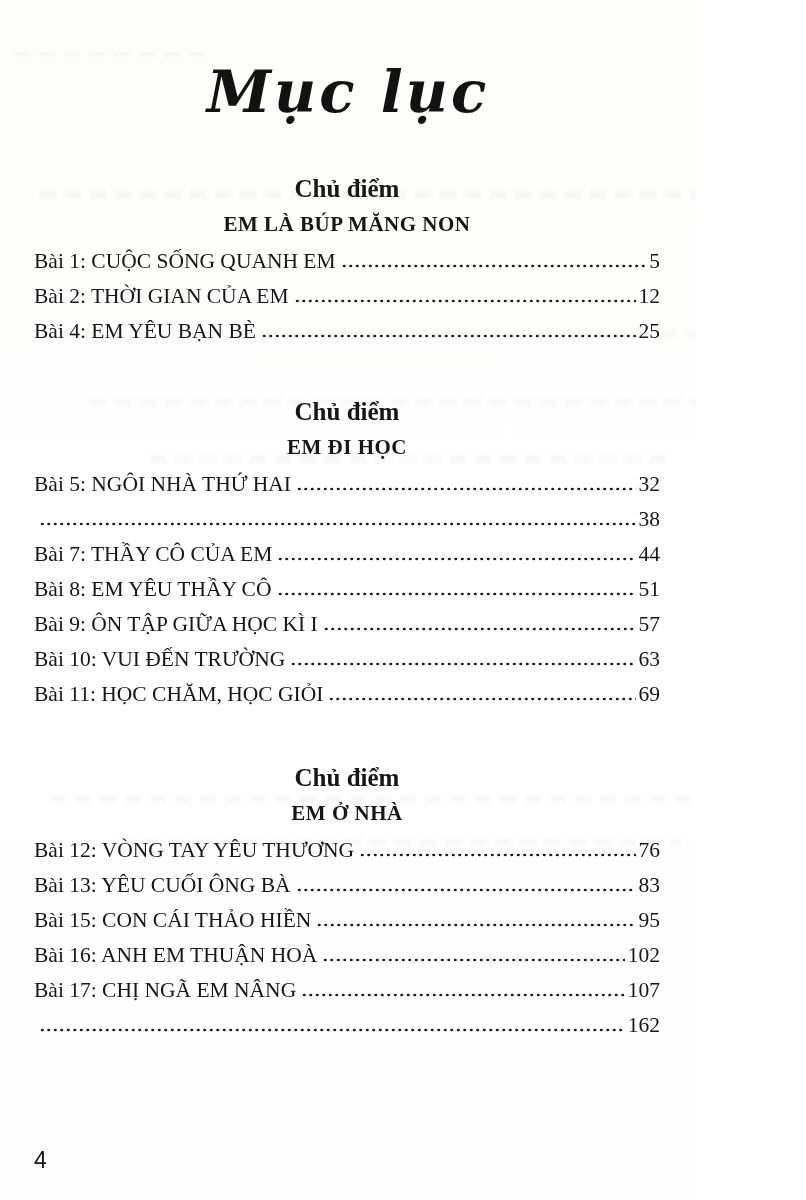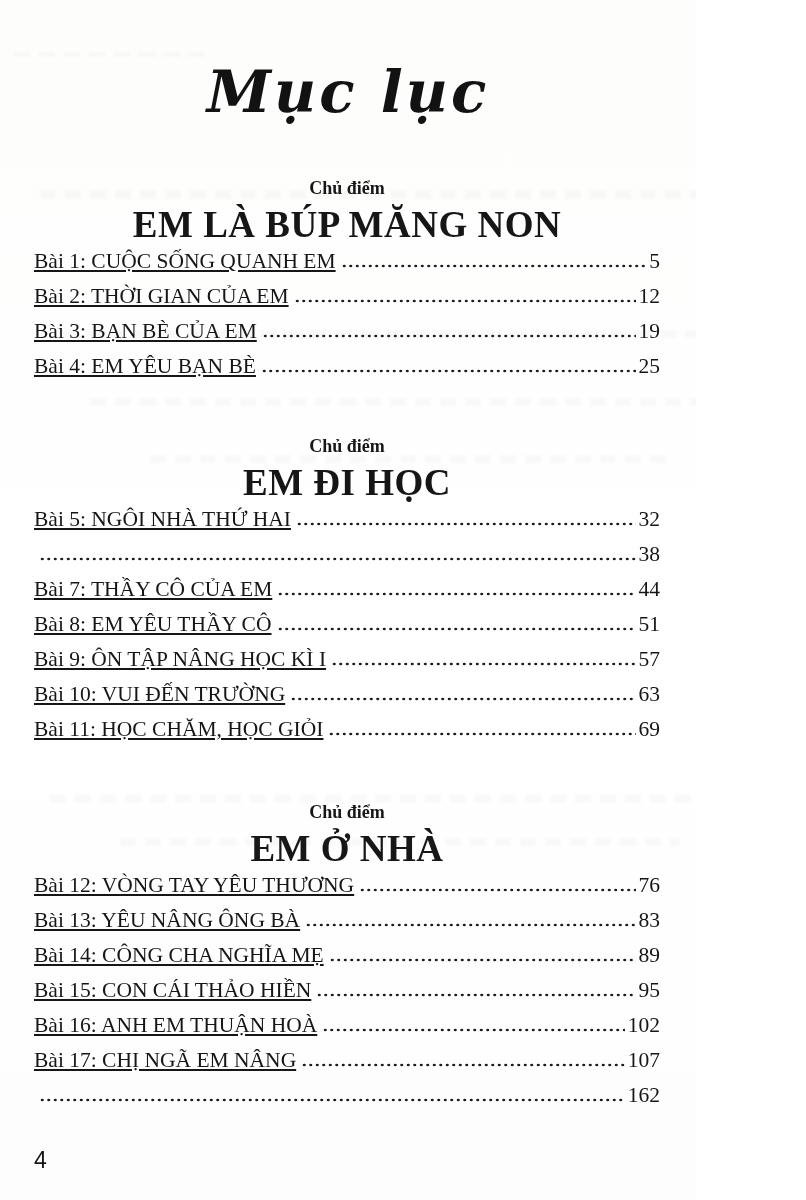--- a/index.html
+++ b/index.html
@@ -38,42 +38,42 @@
     line-height: 84px;
     letter-spacing: 3px;
     color: #121212;
   }
   .toc {
     padding: 0 36px 0 34px;
   }
   .chu-diem {
     text-align: center;
     font-weight: bold;
-    font-size: 18px;
+    font-size: 25px;
     line-height: 33px;
   }
   .section-title {
     text-align: center;
     font-weight: bold;
-    font-size: 37px;
+    font-size: 21px;
     line-height: 39px;
     letter-spacing: 0.5px;
   }
   .sec-1 .chu-diem { margin-top: 38px; }
   .sec-2 .chu-diem { margin-top: 46px; }
   .sec-3 .chu-diem { margin-top: 49px; }
   .toc-row {
     display: flex;
     align-items: baseline;
     height: 35px;
     line-height: 35px;
     font-size: 21.5px;
     white-space: nowrap;
   }
-  .row-label { flex: 0 0 auto; text-decoration: underline; }
+  .row-label { flex: 0 0 auto; }
   .leader {
     flex: 1 1 auto;
     height: 4px;
     margin: 0 3px 0 5px;
     background-image: radial-gradient(circle, #1d1d1d 1.25px, rgba(0,0,0,0) 1.6px);
     background-size: 6.5px 4px;
     background-repeat: repeat-x;
     background-position: left center;
   }
   .row-page { flex: 0 0 auto; text-align: right; }
@@ -109,25 +109,20 @@
         <span class="row-label">Bài 1: CUỘC SỐNG QUANH EM</span>
         <span class="leader"></span>
         <span class="row-page">5</span>
       </div>
       <div class="toc-row">
         <span class="row-label">Bài 2: THỜI GIAN CỦA EM</span>
         <span class="leader"></span>
         <span class="row-page">12</span>
       </div>
       <div class="toc-row">
-        <span class="row-label">Bài 3: BẠN BÈ CỦA EM</span>
-        <span class="leader"></span>
-        <span class="row-page">19</span>
-      </div>
-      <div class="toc-row">
         <span class="row-label">Bài 4: EM YÊU BẠN BÈ</span>
         <span class="leader"></span>
         <span class="row-page">25</span>
       </div>
     </div>
 
     <div class="section sec-2">
       <div class="chu-diem">Chủ điểm</div>
       <div class="section-title">EM ĐI HỌC</div>
       <div class="toc-row">
@@ -143,21 +138,21 @@
         <span class="row-label">Bài 7: THẦY CÔ CỦA EM</span>
         <span class="leader"></span>
         <span class="row-page">44</span>
       </div>
       <div class="toc-row">
         <span class="row-label">Bài 8: EM YÊU THẦY CÔ</span>
         <span class="leader"></span>
         <span class="row-page">51</span>
       </div>
       <div class="toc-row">
-        <span class="row-label">Bài 9: ÔN TẬP NÂNG HỌC KÌ I</span>
+        <span class="row-label">Bài 9: ÔN TẬP GIỮA HỌC KÌ I</span>
         <span class="leader"></span>
         <span class="row-page">57</span>
       </div>
       <div class="toc-row">
         <span class="row-label">Bài 10: VUI ĐẾN TRƯỜNG</span>
         <span class="leader"></span>
         <span class="row-page">63</span>
       </div>
       <div class="toc-row">
         <span class="row-label">Bài 11: HỌC CHĂM, HỌC GIỎI</span>
@@ -168,30 +163,25 @@
 
     <div class="section sec-3">
       <div class="chu-diem">Chủ điểm</div>
       <div class="section-title">EM Ở NHÀ</div>
       <div class="toc-row">
         <span class="row-label">Bài 12: VÒNG TAY YÊU THƯƠNG</span>
         <span class="leader"></span>
         <span class="row-page">76</span>
       </div>
       <div class="toc-row">
-        <span class="row-label">Bài 13: YÊU NÂNG ÔNG BÀ</span>
+        <span class="row-label">Bài 13: YÊU CUỐI ÔNG BÀ</span>
         <span class="leader"></span>
         <span class="row-page">83</span>
       </div>
       <div class="toc-row">
-        <span class="row-label">Bài 14: CÔNG CHA NGHĨA MẸ</span>
-        <span class="leader"></span>
-        <span class="row-page">89</span>
-      </div>
-      <div class="toc-row">
         <span class="row-label">Bài 15: CON CÁI THẢO HIỀN</span>
         <span class="leader"></span>
         <span class="row-page">95</span>
       </div>
       <div class="toc-row">
         <span class="row-label">Bài 16: ANH EM THUẬN HOÀ</span>
         <span class="leader"></span>
         <span class="row-page">102</span>
       </div>
       <div class="toc-row">

